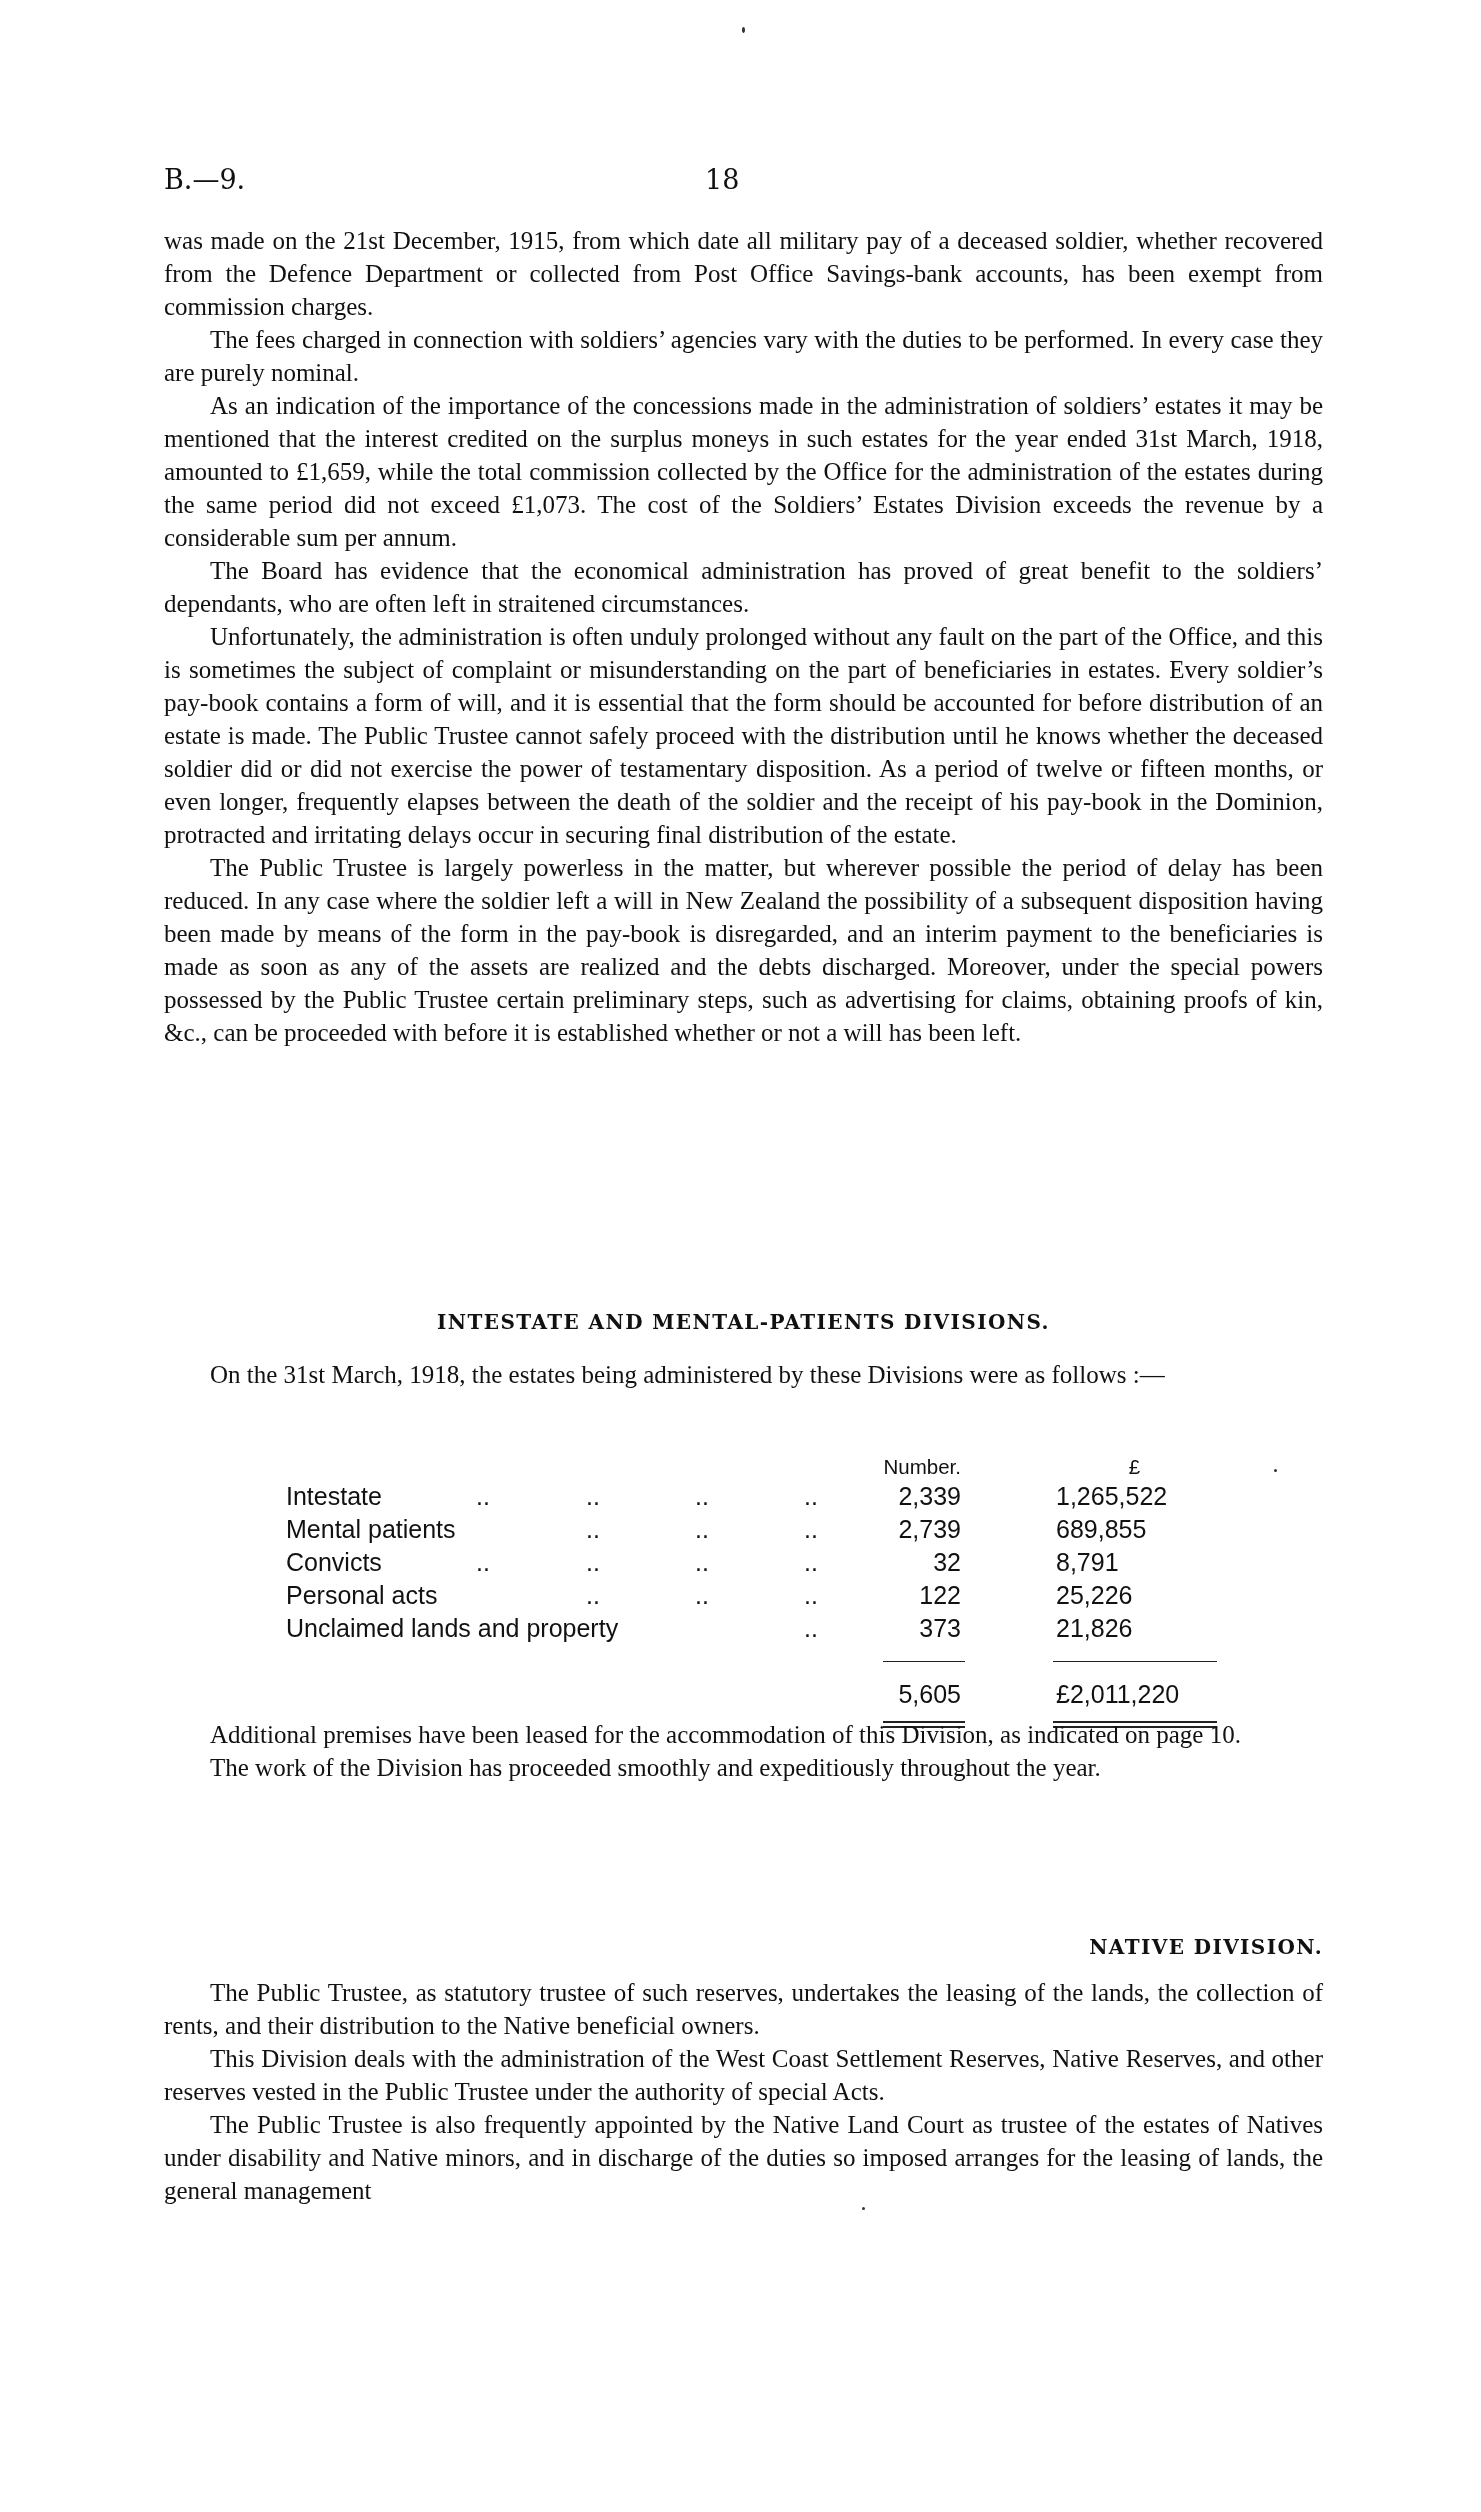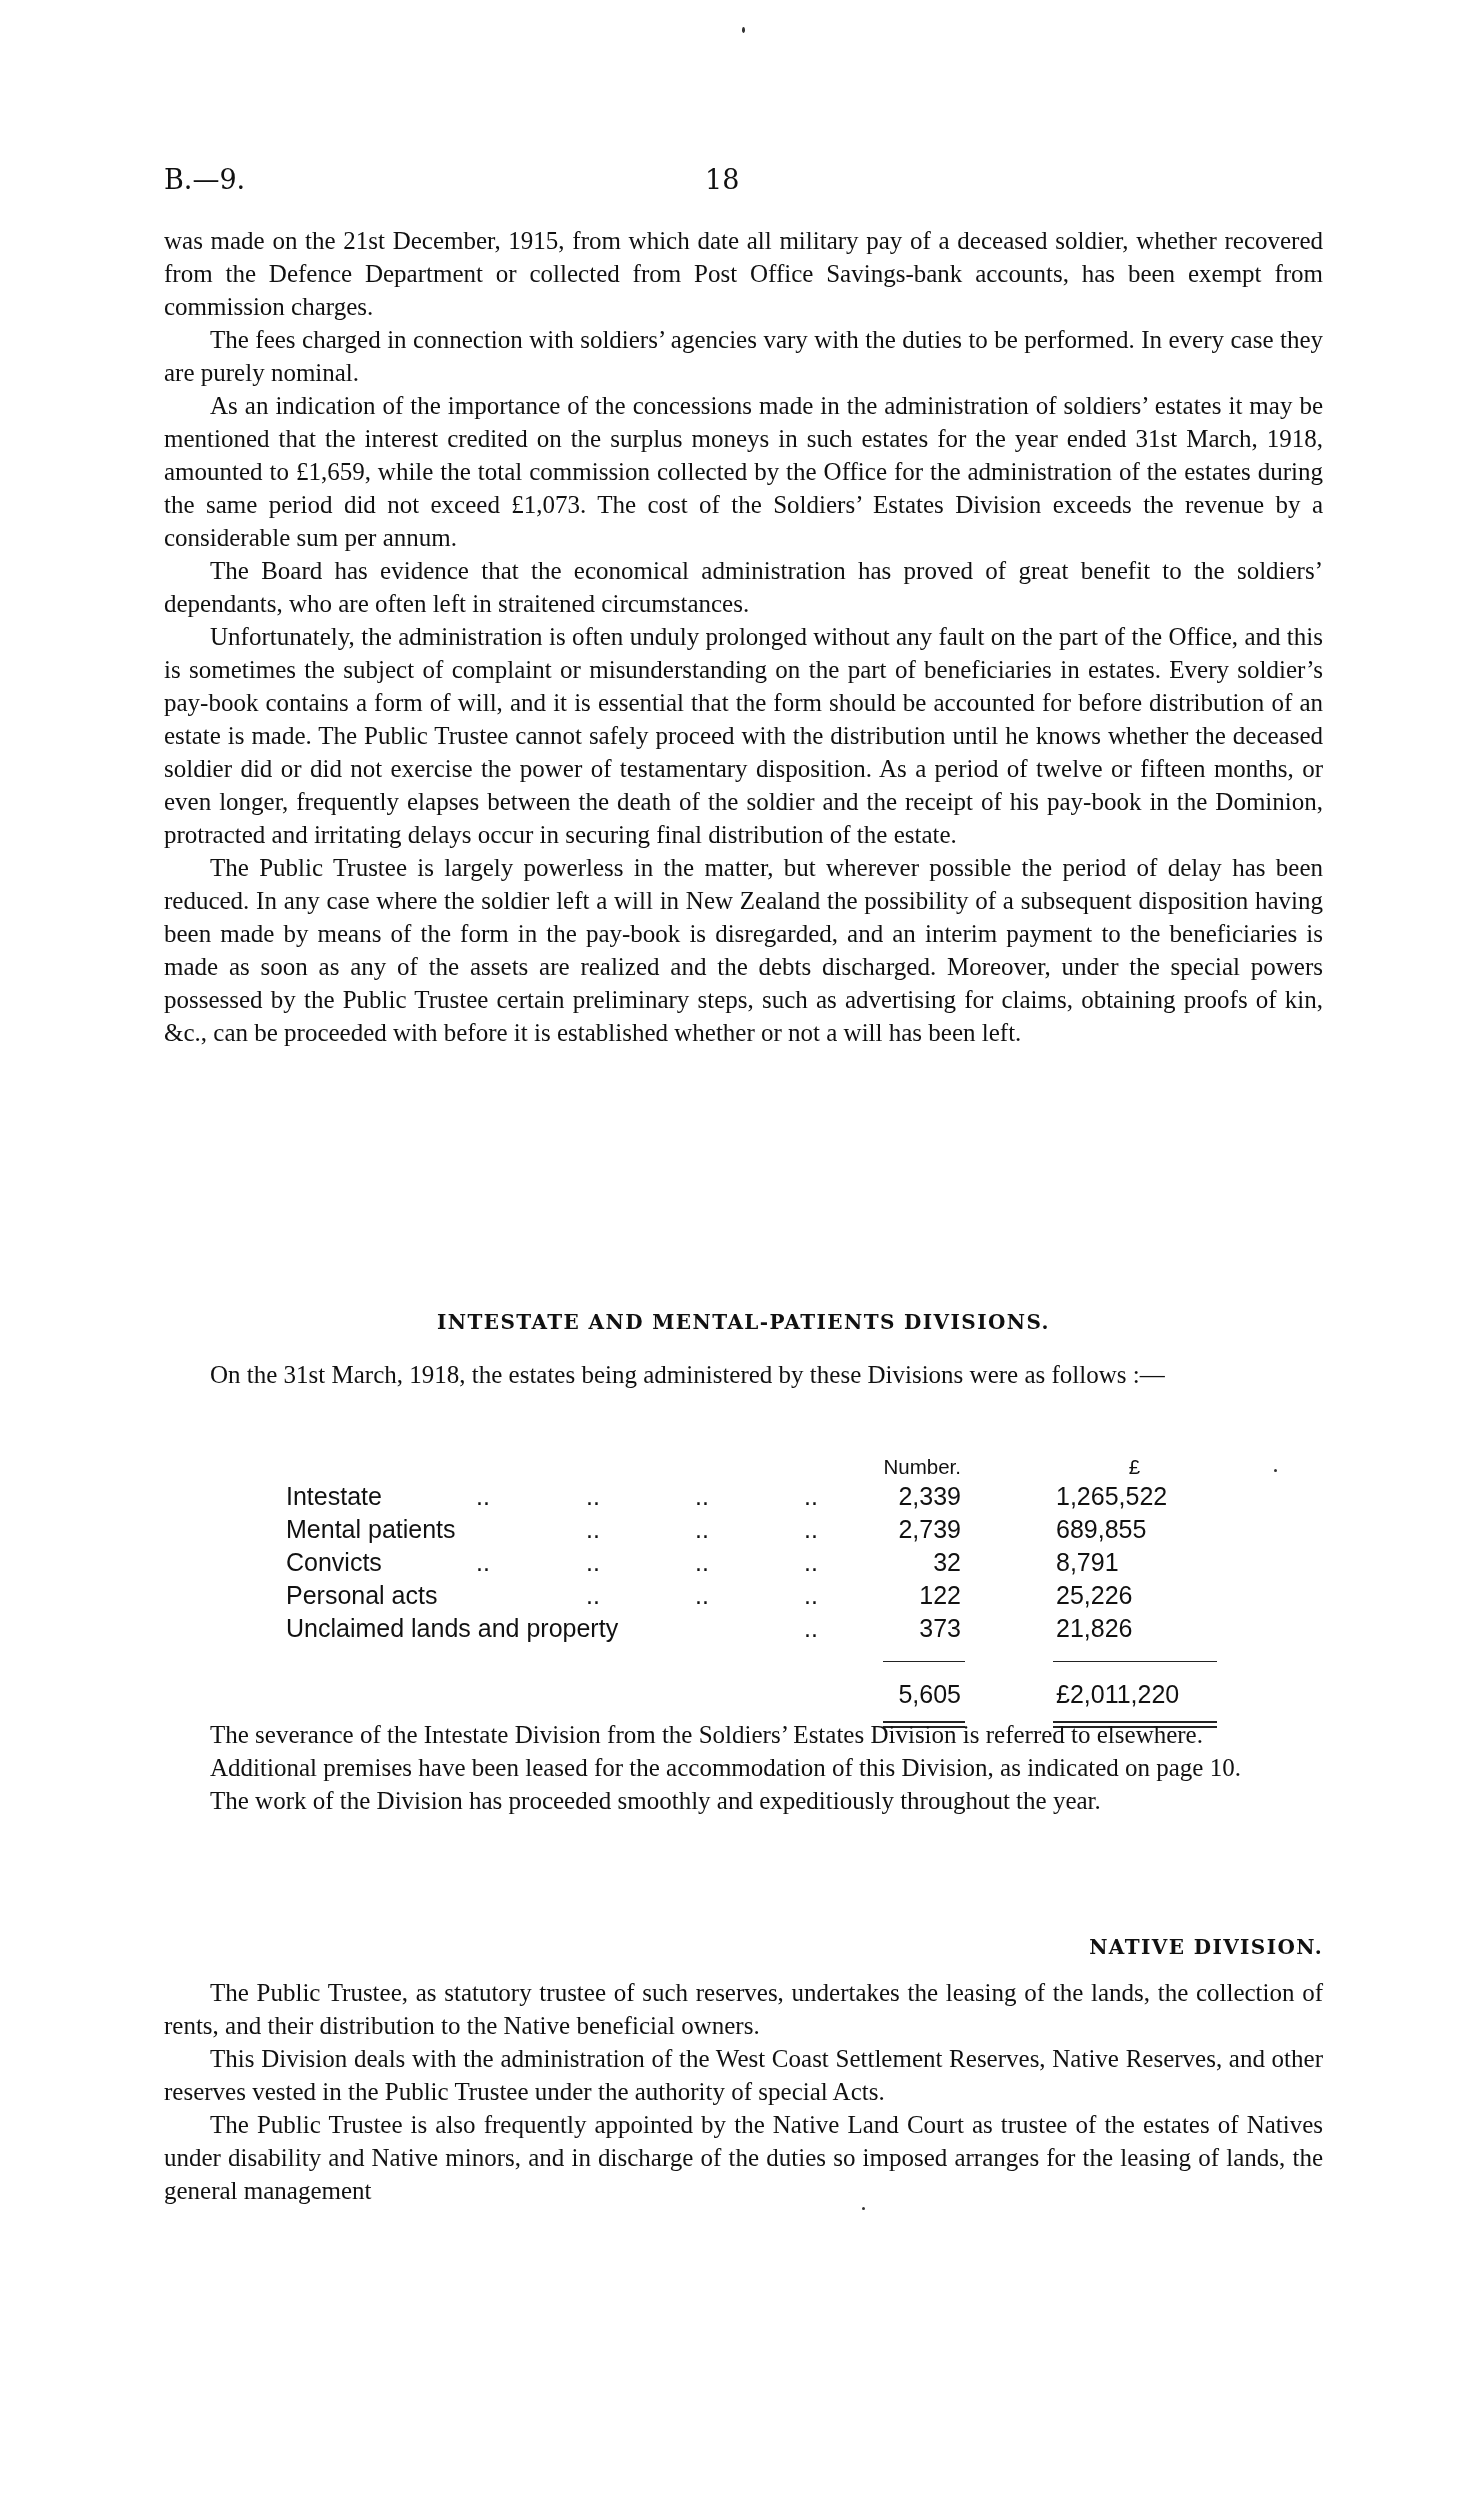--- a/index.html
+++ b/index.html
@@ -122,21 +122,20 @@
     <span class="colamt">£2,011,220</span>
   </div>
 
   <div class="drule" style="left:597px;width:82px;top:268px;"></div>
   <div class="drule" style="left:767px;width:164px;top:268px;"></div>
 </div>
 
 <div class="speck" style="left:1274px;top:1469px;"></div>
 
 <div class="block" style="top:1718px;">
-  <p>The severance of the Intestate Division from the Soldiers’ Estates Division is referred to elsewhere.</p>
   <p>Additional premises have been leased for the accommodation of this Division, as indicated on page 10.</p>
   <p>The work of the Division has proceeded smoothly and expeditiously throughout the year.</p>
 </div>
 
 <div class="heading" style="top:1935px;text-align:right;">NATIVE DIVISION.</div>
 
 <div class="block" style="top:1976px;">
   <p>The Public Trustee, as statutory trustee of such reserves, undertakes the leasing of the lands, the collection of rents, and their distribution to the Native beneficial owners.</p>
   <p>This Division deals with the administration of the West Coast Settlement Reserves, Native Reserves, and other reserves vested in the Public Trustee under the authority of special Acts.</p>
   <p>The Public Trustee is also frequently appointed by the Native Land Court as trustee of the estates of Natives under disability and Native minors, and in discharge of the duties so imposed arranges for the leasing of lands, the general management</p>

